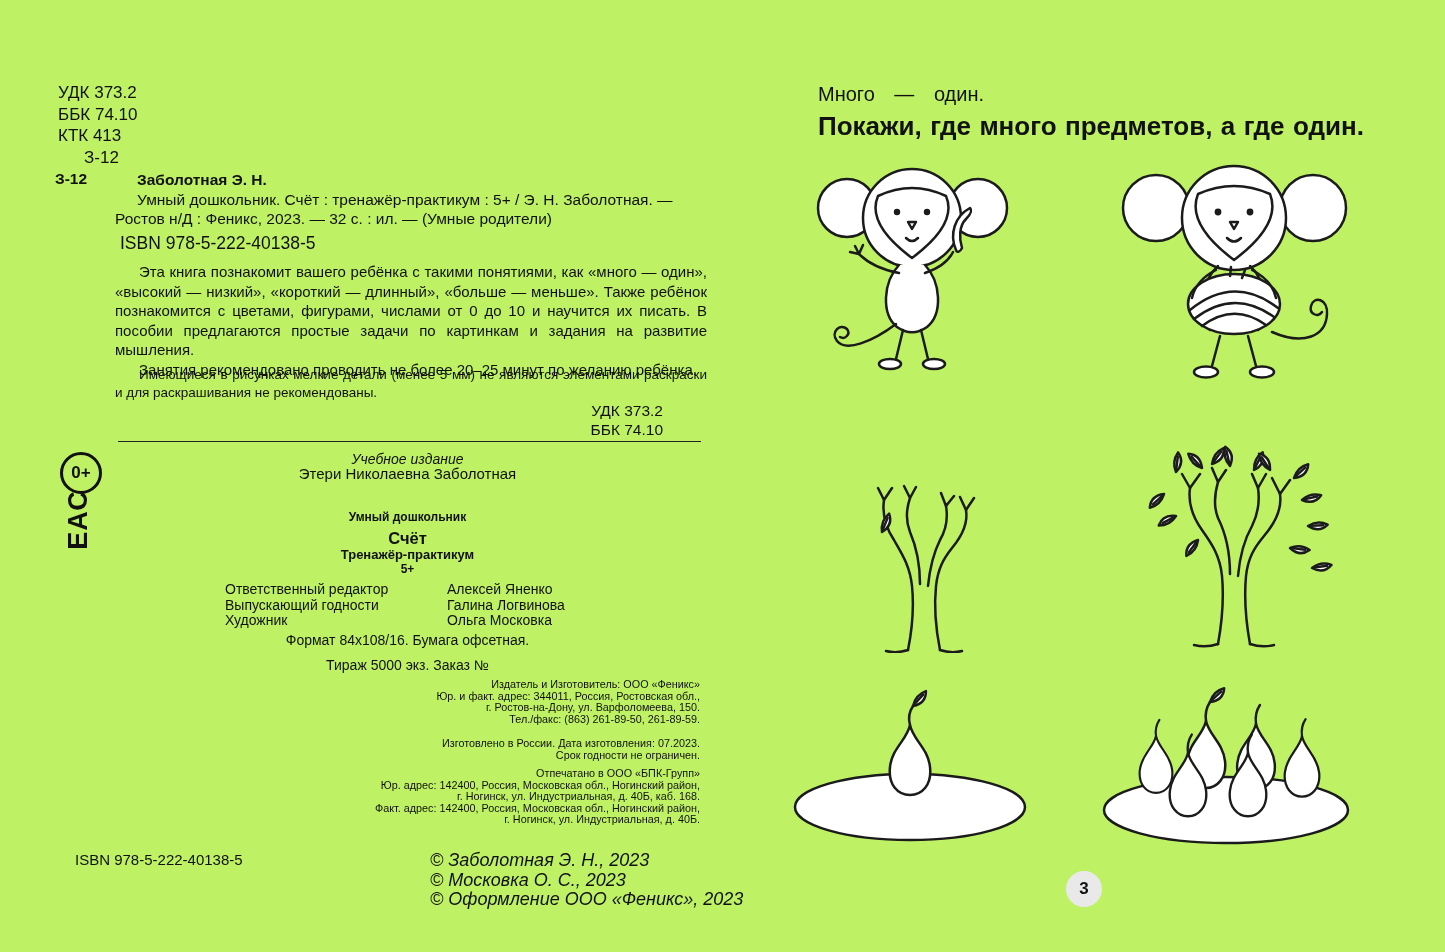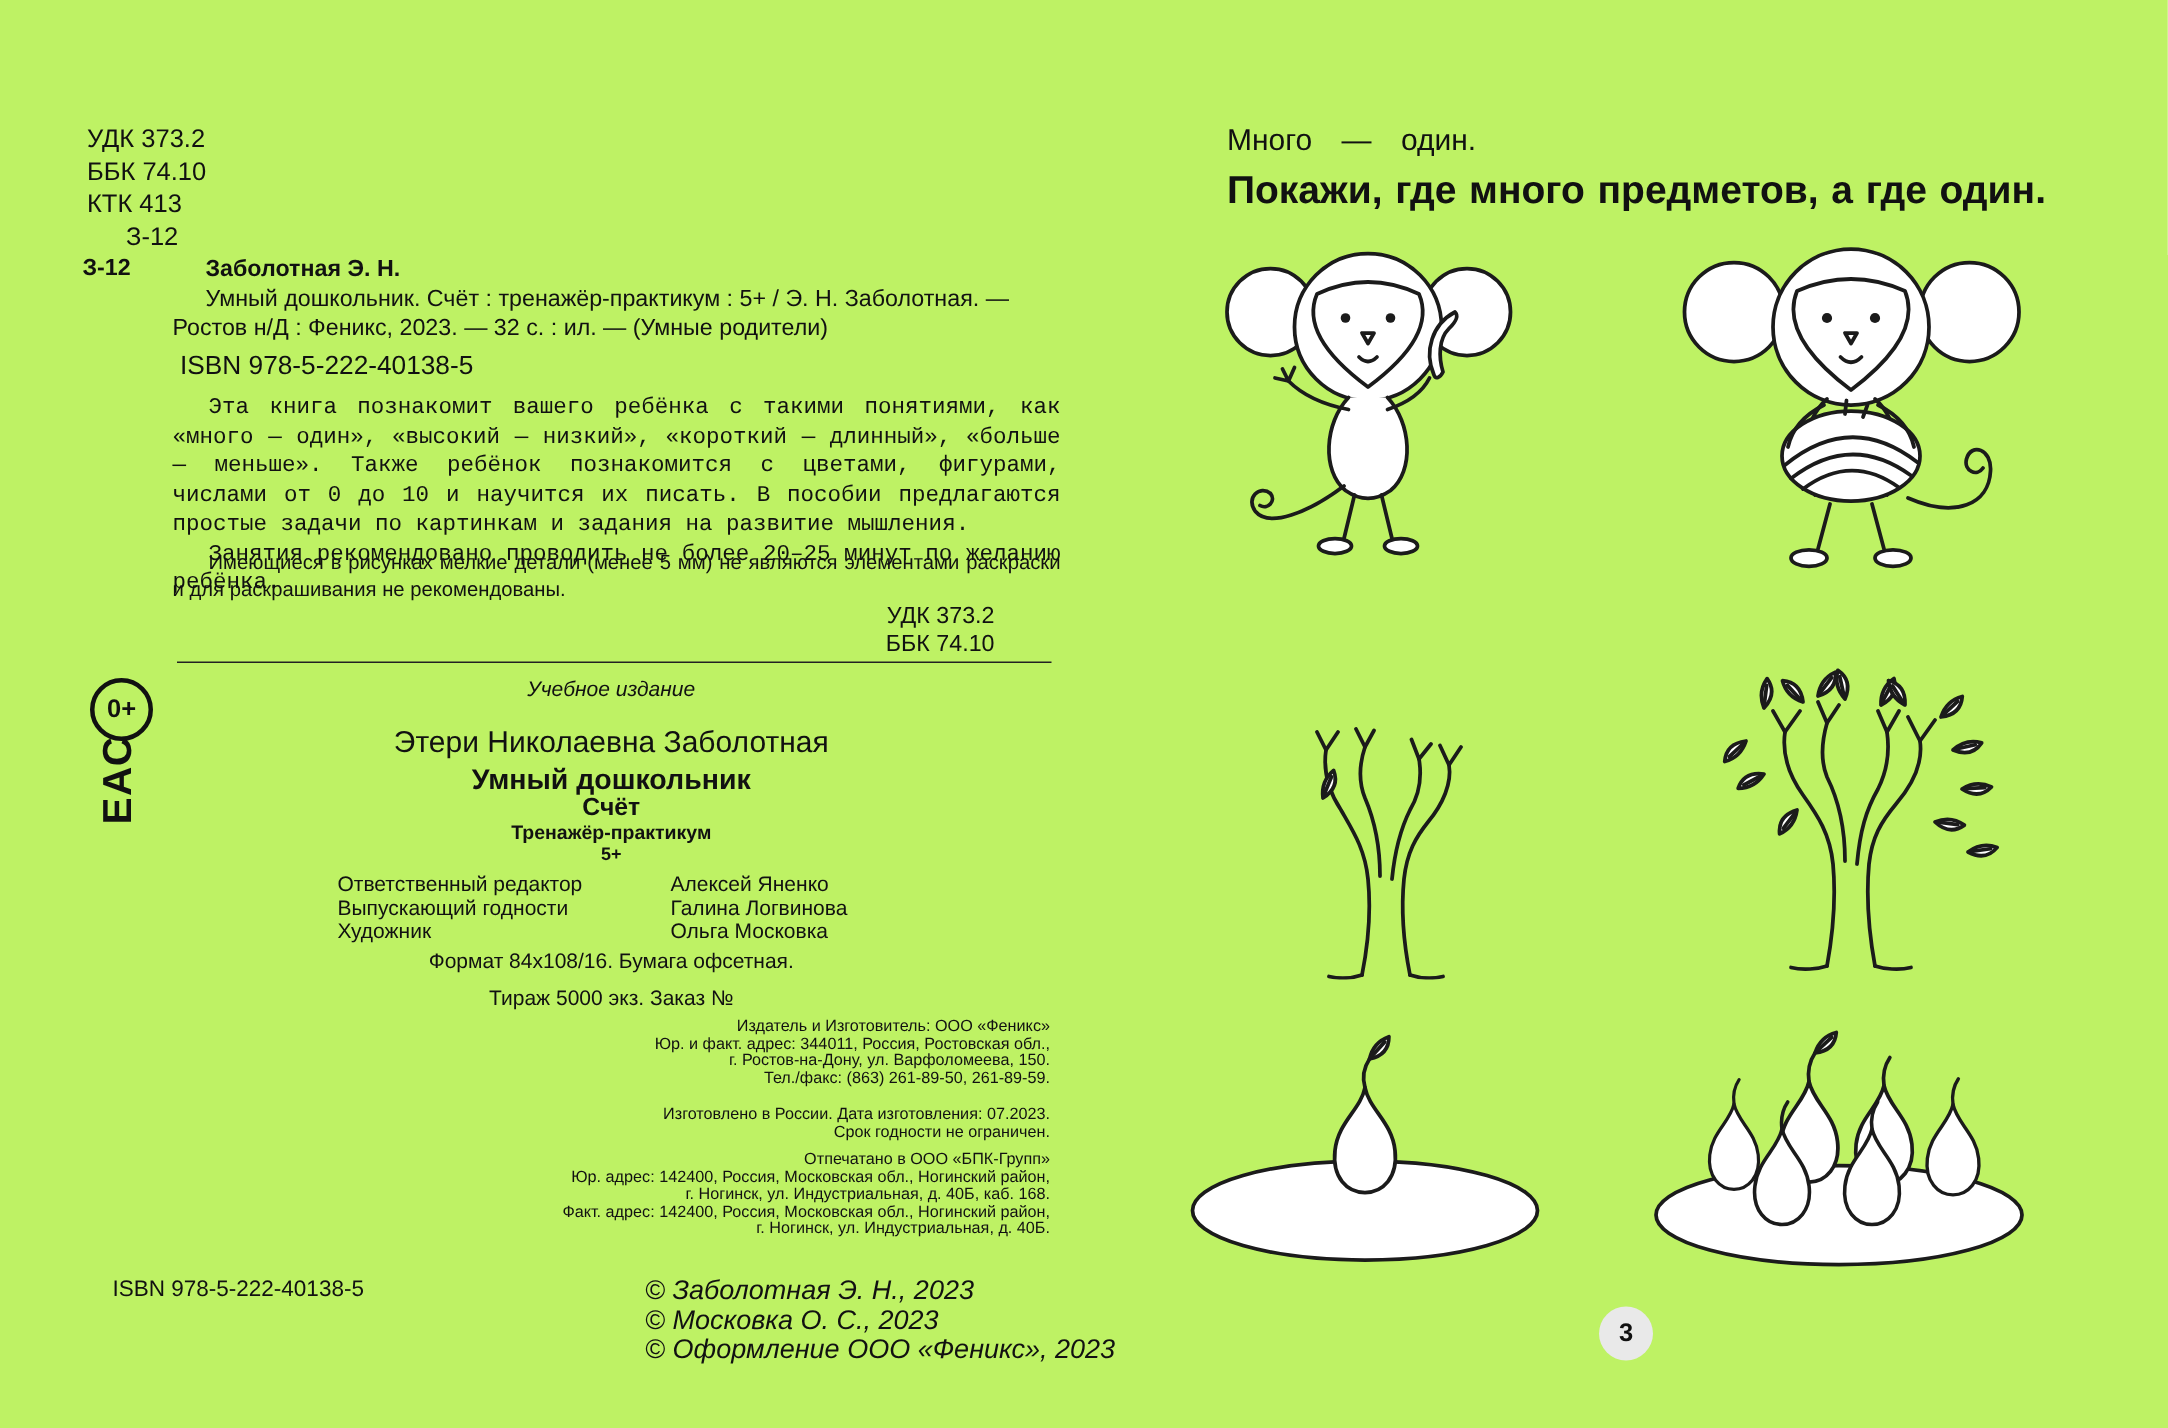--- a/index.html
+++ b/index.html
@@ -16,32 +16,32 @@
   .classifier .indent{padding-left:26px;}
 
   .catalog-code{left:55px;top:170px;font-size:15.5px;font-weight:bold;}
   .catalog{left:115px;top:170px;width:592px;font-size:15.5px;line-height:19.5px;}
   .catalog .ind{padding-left:22px;}
   .catalog .author{font-weight:bold;}
 
   .isbn-top{left:120px;top:233px;font-size:17.5px;}
 
   .annotation{left:115px;top:262px;width:592px;font-size:15px;line-height:19.5px;text-align:justify;}
-  .annotation p{margin:0;text-indent:24px;font-family:Liberation Mono, monospace;}
+  .annotation p{margin:0;text-indent:24px;}
 
   .note{left:115px;top:366px;width:592px;font-size:13.5px;line-height:17.5px;text-align:justify;text-indent:24px;}
 
   .codes-bottom{left:115px;top:402px;width:548px;text-align:right;font-size:15.5px;line-height:18.5px;}
 
   .rule{left:118px;top:441px;width:583px;height:0;border-top:1.5px solid #222;}
 
   .center-col{left:115px;width:585px;text-align:center;}
   .edition-kind{top:451px;font-size:14px;font-style:italic;}
-  .author-full{top:484px;font-size:20px;}
-  .book-title{top:510px;font-size:19px;font-weight:bold;}
+  .author-full{top:465px;font-size:15px;}
+  .book-title{top:510px;font-size:12px;font-weight:bold;}
   .book-subtitle{top:529px;font-size:16.5px;font-weight:bold;}
   .book-series{top:547px;font-size:13px;font-weight:bold;}
   .book-age{top:562px;font-size:12px;font-weight:bold;}
 
   .staff{left:225px;top:582px;font-size:14px;line-height:15.5px;}
   .staff-row{display:flex;}
   .staff-role{width:222px;}
 
   .format-line{top:632px;font-size:14px;}
   .print-run{top:657px;font-size:14px;text-align:center;}

